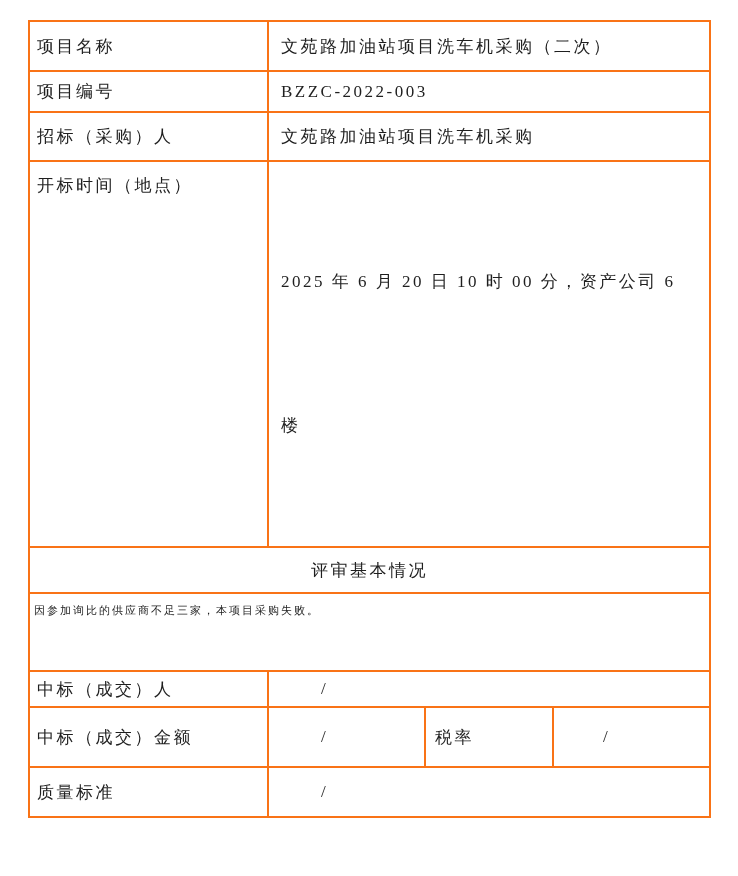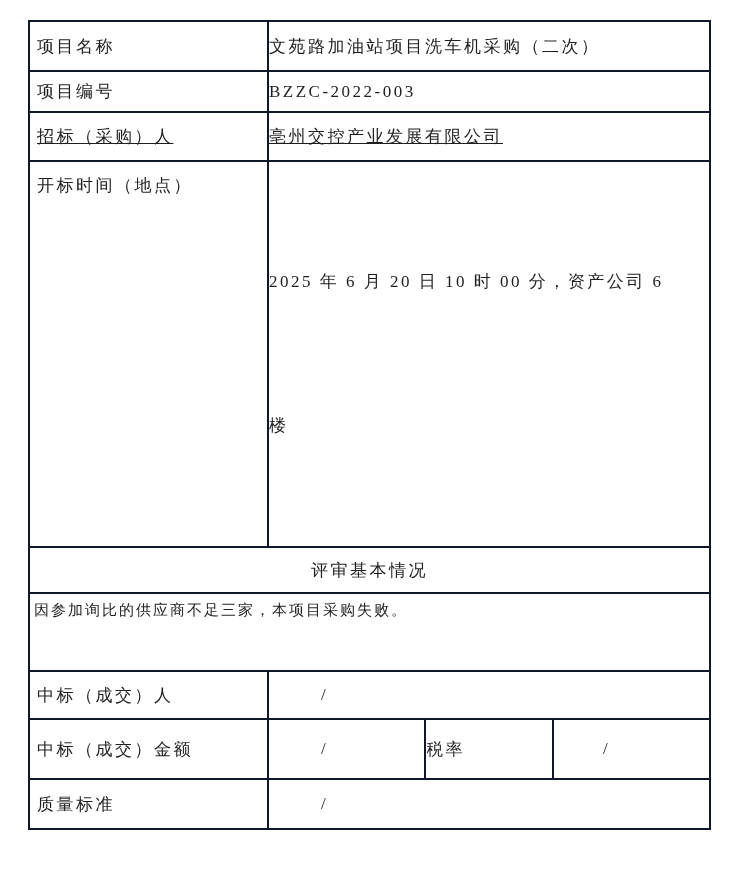--- a/index.html
+++ b/index.html
@@ -12,47 +12,47 @@
   .doc-table {
     position: absolute;
     left: 28px; top: 20px;
     width: 681px;
     border-collapse: collapse;
     table-layout: fixed;
     font-size: 17px;
     letter-spacing: 2.5px;
   }
   .doc-table td {
-    border: 2px solid #0f172a;
+    border: 2px solid #f97316;
     vertical-align: middle;
     white-space: pre-wrap;
     overflow: hidden;
   }
   td.label-cell   { padding-left: 7px; }
-  td.value-cell   { padding-left: 0; }
+  td.value-cell   { padding-left: 12px; }
   td.slash-cell   { padding-left: 52px; }
   td.slash-cell-2 { padding-left: 49px; }
-  td.tax-label-cell { padding-left: 0; border-radius: 8px; }
+  td.tax-label-cell { padding-left: 9px; border-radius: 8px; }
 
   tr.r-name     { height: 50px; }
   tr.r-number   { height: 41px; }
-  tr.r-purchaser{ height: 49px; text-decoration: underline; }
+  tr.r-purchaser{ height: 49px; }
   tr.r-opening  { height: 96px; }
   tr.r-opening td { vertical-align: top; line-height: 48px; }
   tr.r-review-h { height: 46px; margin-top: 8px; }
   tr.r-review-h td { text-align: center; }
   tr.r-review-d { height: 78px; }
   tr.r-review-d td {
     vertical-align: top;
-    font-size: 15px;
+    font-size: 11px;
     letter-spacing: 2px;
     padding: 5px 6px 0 4px;
     line-height: 23px;
   }
-  tr.r-winner   { height: 48px; }
+  tr.r-winner   { height: 36px; }
   tr.r-amount   { height: 60px; }
   tr.r-duration { height: 52px; }
   tr.r-quality  { height: 50px; }
 </style>
 </head>
 <body>
 
 <table class="doc-table">
   <colgroup>
     <col style="width:239px">
@@ -67,21 +67,21 @@
     <td class="value-cell" colspan="3">文苑路加油站项目洗车机采购（二次）</td>
   </tr>
 
   <tr class="r-number">
     <td class="label-cell">项目编号</td>
     <td class="value-cell" colspan="3">BZZC-2022-003</td>
   </tr>
 
   <tr class="r-purchaser">
     <td class="label-cell">招标（采购）人</td>
-    <td class="value-cell" colspan="3">亳州交控产业发展有限公司</td>
+    <td class="value-cell" colspan="3">文苑路加油站项目洗车机采购</td>
   </tr>
 
   <tr class="r-opening">
     <td class="label-cell">开标时间（地点）</td>
     <td class="value-cell" colspan="3">
       <div>2025 年 6 月 20 日 10 时 00 分，资产公司 6</div>
       <div>楼</div>
     </td>
   </tr>
 

